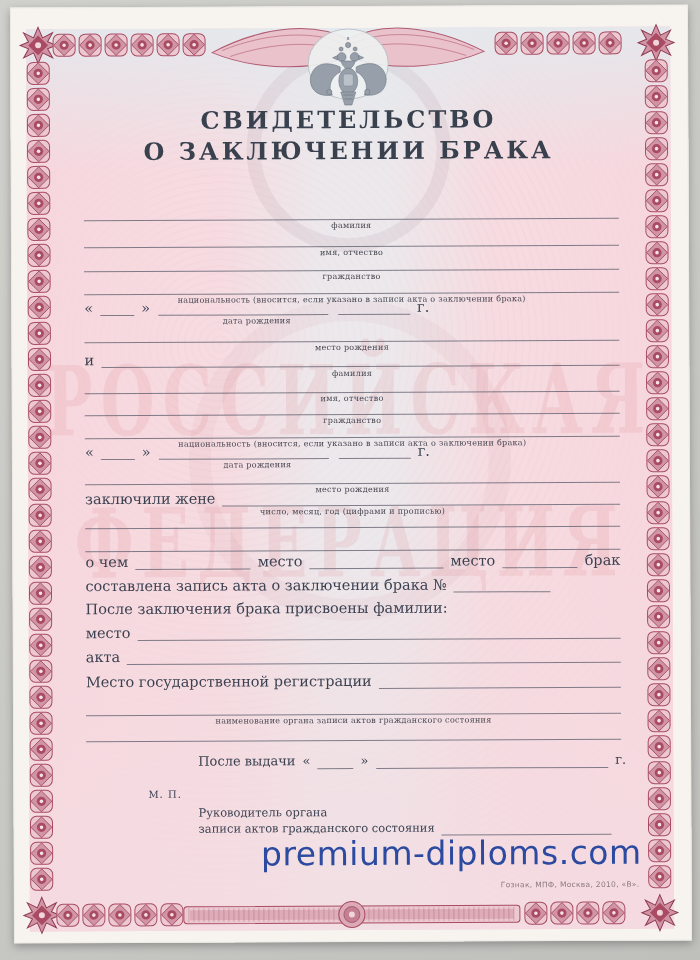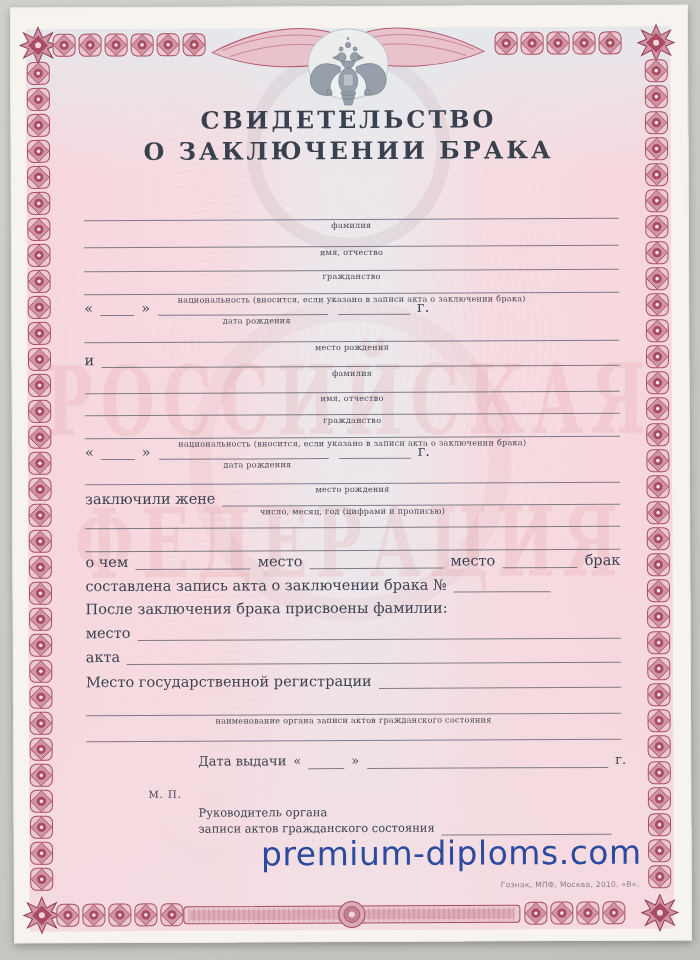--- a/index.html
+++ b/index.html
@@ -396,21 +396,21 @@
   <div class="row" style="top:697px">
         <span class="fill"></span>
       </div>
   <div class="cap" style="top:716px">наименование органа записи актов гражданского состояния</div>
 
   <div class="row" style="top:723px">
         <span class="fill"></span>
       </div>
 
   <div class="row small-lab" style="top:751px;left:197px;width:428px">
-    <span class="lab">Дата выдачи</span>
+    <span class="lab">После выдачи</span>
     <span class="lab">«</span>
     <span class="seg" style="width:36px"></span>
     <span class="lab after">»</span>
     <span class="fill" style="margin-left:8px"></span>
     <span class="lab after">г.</span>
   </div>
 
   <div class="seal">М. П.</div>
 
   <div class="head">

